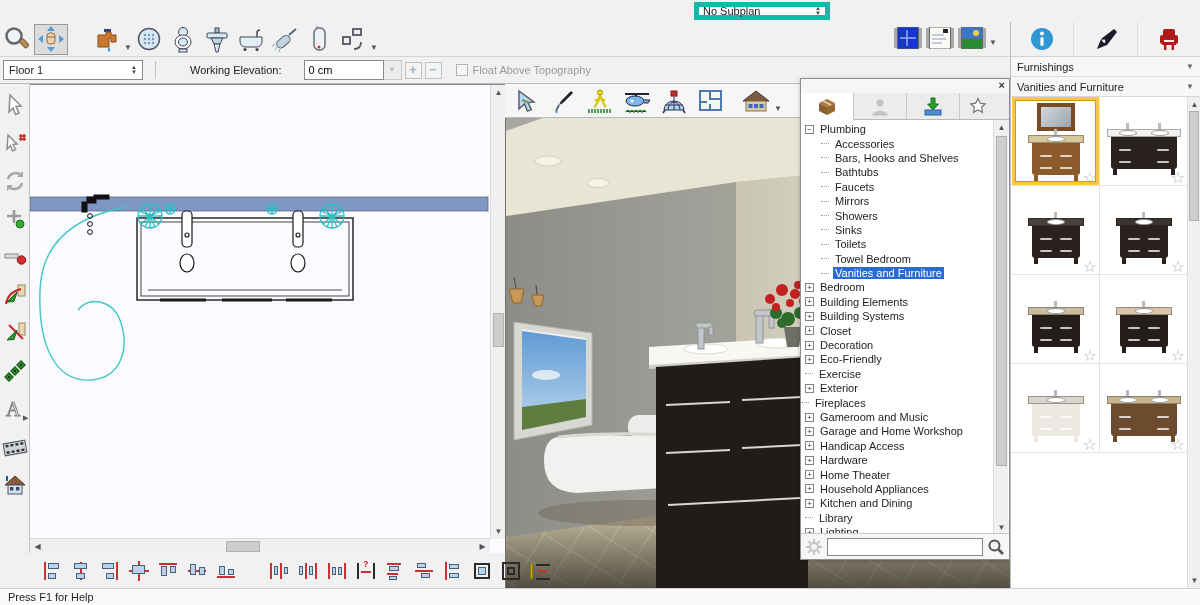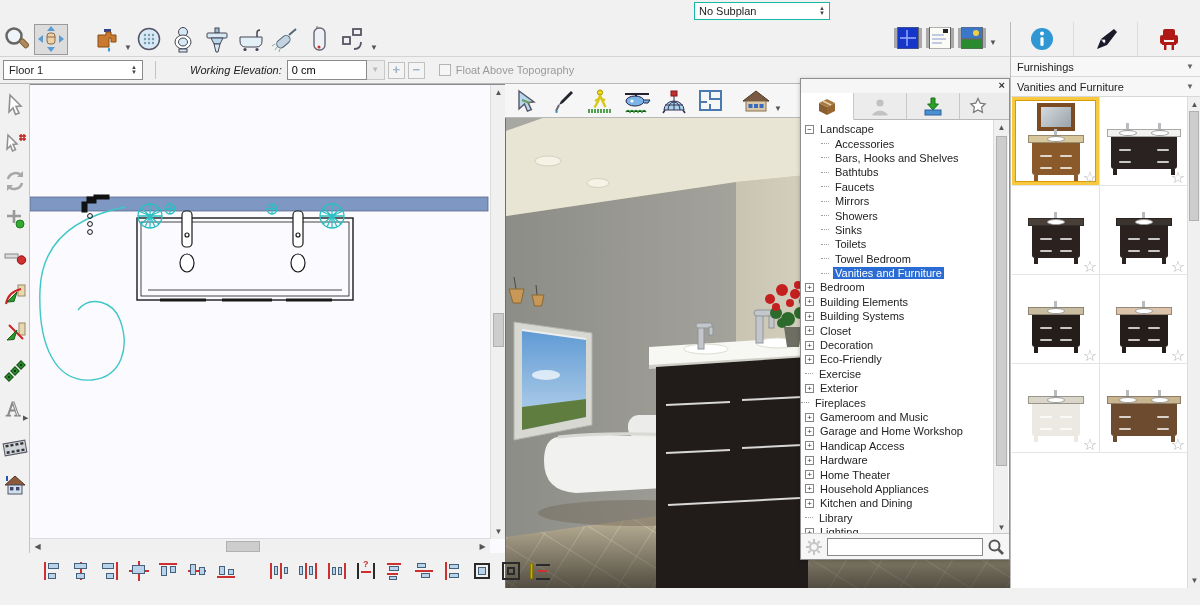--- a/index.html
+++ b/index.html
@@ -6,21 +6,21 @@
   html,body { width:1200px; height:605px; overflow:hidden; background:#f1f1f1;
     font-family:"Liberation Sans", sans-serif; font-size:11px; color:#222; }
   #app { position:relative; width:1200px; height:605px; }
 
   
   #tabbar { position:absolute; left:0; top:0; width:1200px; height:22px; background:#ececec;
     border-bottom:1px solid #cfcfcf; display:flex; align-items:flex-end; }
   .tab { padding:3px 15px 4px; font-size:12px; color:#333; cursor:default; }
   .tab.active { background:#fbfbfb; border:1px solid #a8a8a8; border-bottom:none; font-weight:bold; }
   #subplan { position:absolute; left:694px; top:2px; width:136px; height:18px; background:#fff;
-    border:1px solid #14b8a6; display:flex; align-items:center; padding:0 4px; }
+    border:5px solid #14b8a6; display:flex; align-items:center; padding:0 4px; }
   #subplan .spin { margin-left:auto; display:flex; flex-direction:column; font-size:6px; line-height:5px; color:#444; }
 
   
   #toolbar { position:absolute; left:0; top:22px; width:1010px; height:35px; background:#f1f1f1;
     border-bottom:1px solid #d4d4d4; display:flex; align-items:center; }
   .tbtn { width:34px; height:31px; display:flex; align-items:center; justify-content:center; }
   .tbtn.sel { background:#dcdcdc; border:1px solid #9a9a9a; }
   .caret { font-size:8px; color:#555; width:8px; align-self:flex-end; padding-bottom:4px; }
   .tgap { width:22px; }
   #viewbtns { position:absolute; left:893px; top:3px; display:flex; align-items:center; }
@@ -31,21 +31,21 @@
     background:#f1f1f1; border-left:1px solid #bbb; border-bottom:1px solid #d4d4d4; }
   .rtb { flex:1; display:flex; align-items:center; justify-content:center; border-right:1px solid #dcdcdc; }
 
   
   #floorbar { position:absolute; left:0; top:57px; width:1010px; height:27px; background:#f1f1f1;
     border-bottom:1px solid #b8b8b8; display:flex; align-items:center; }
   #floorsel { width:140px; height:20px; margin-left:3px; background:#fff; border:1px solid #8a8a8a;
     display:flex; align-items:center; padding:0 5px; }
   #floorsel .spin { margin-left:auto; display:flex; flex-direction:column; font-size:6px; line-height:5px; color:#444; }
   .vsep { width:1px; height:18px; background:#c2c2c2; margin:0 12px; }
-  #elevlabel { margin-left:22px; margin-right:5px;font-style:italic; }
+  #elevlabel { margin-left:22px; margin-right:22px; }
   #elevinput { width:80px; height:20px; background:#fff; border:1px solid #8a8a8a; padding:0 4px; font:inherit; }
   .combodis { width:18px; height:20px; background:#ececec; border:1px solid #c8c8c8; border-left:none;
     color:#bbb; font-size:8px; text-align:center; line-height:18px; }
   .pmbtn { width:17px; height:17px; margin-left:3px; border:1px solid #c0c0c0; background:#f4f4f4;
     color:#9ab4cc; font-weight:bold; font-size:13px; line-height:14px; text-align:center; }
   #floatchk { width:12px; height:12px; border:1px solid #b4b4b4; background:#f6f6f6; margin-left:14px; }
   #floatlabel { color:#9a9a9a; margin-left:5px; }
 
   
   #lefttoolbar { position:absolute; left:0; top:84px; width:30px; height:469px; background:#f1f1f1;
@@ -652,21 +652,21 @@
       </div>
       <div class="libtab star">
         <svg width="18" height="18" viewBox="0 0 18 18">
             <path d="M9 1.5l2.2 4.6 5 .7-3.6 3.5.9 5-4.5-2.4-4.5 2.4.9-5L1.8 6.8l5-.7z" fill="#fff" stroke="#777" stroke-width="1.2"></path>
           </svg>
       </div>
     </div>
     <div id="libtree">
         <div class="trow" style="padding-left: 4px;">
           <span class="exp">−</span>
-          <span class="tlabel">Landscape</span>
+          <span class="tlabel">Plumbing</span>
         </div>
         <div class="trow" style="padding-left: 20px;">
           <span class="dashc"></span>
           <span class="tlabel">Accessories</span>
         </div>
         <div class="trow" style="padding-left: 20px;">
           <span class="dashc"></span>
           <span class="tlabel">Bars, Hooks and Shelves</span>
         </div>
         <div class="trow" style="padding-left: 20px;">
@@ -1016,14 +1016,17 @@
         <div class="prim k" style="left: 14px; top: 8px; width: 2px; height: 8px;"></div>
       </div>
       <div class="bticon">
         <div class="prim y" style="left: 2px; top: 4px; width: 3px; height: 16px;"></div>
         <div class="prim k" style="left: 8px; top: 5px; width: 14px; height: 2px;"></div>
         <div class="prim k" style="left: 8px; top: 19px; width: 14px; height: 2px;"></div>
         <div class="prim r" style="left: 10px; top: 11px; width: 9px; height: 2px;"></div>
       </div>
     </div>
 
+  <div id="statusbar">
+    <span>Press F1 for Help</span>
+  </div>
 
 </div>
 
 </body></html>

